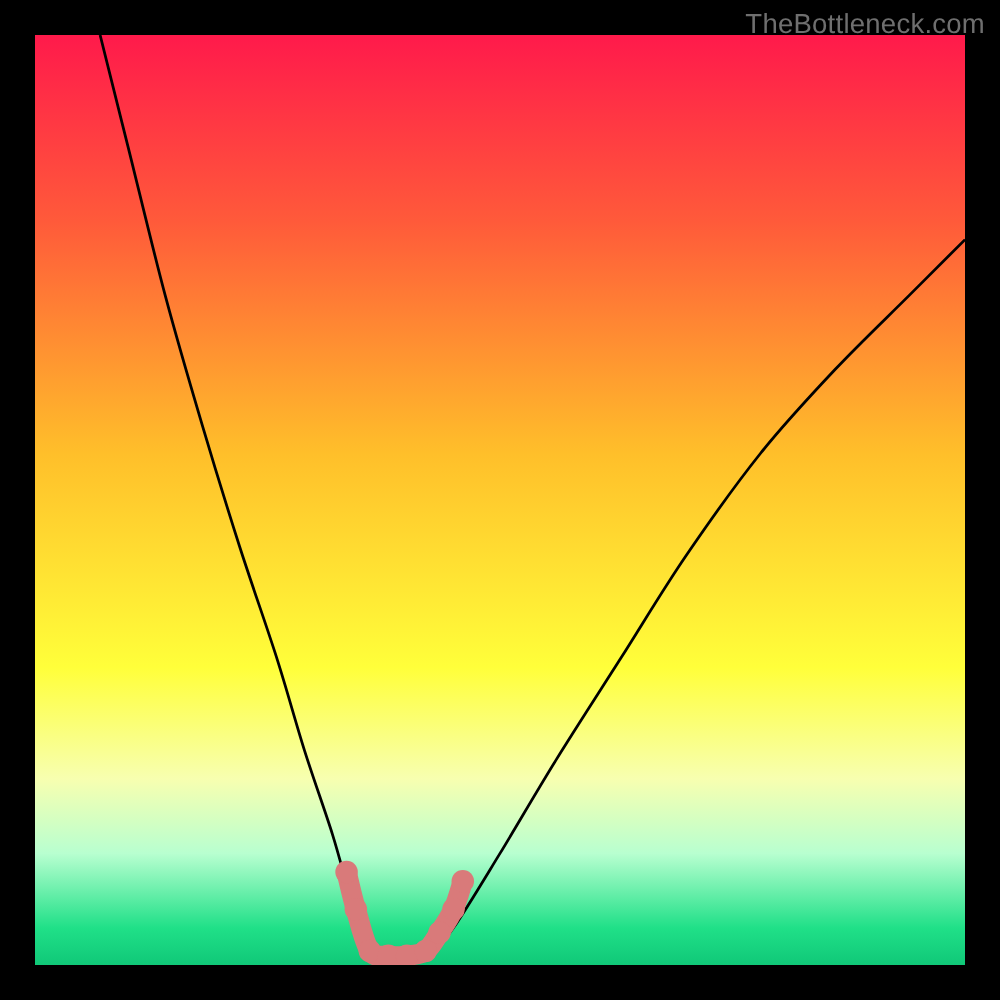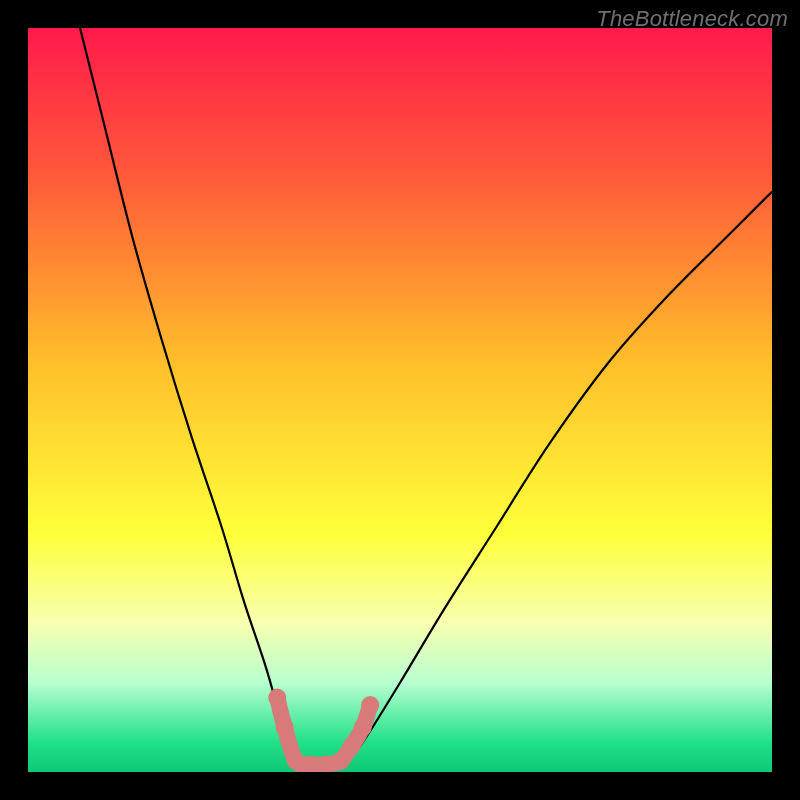--- a/index.html
+++ b/index.html
@@ -28,21 +28,20 @@
     overflow: hidden;
   }
   .watermark {
     position: absolute;
     top: 6px;
     right: 12px;
     color: #6f6f6f;
     font-size: 22px;
     font-weight: 500;
     letter-spacing: 0.2px;
-    font-style: italic;
   }
 </style>
 </head>
 <body>
 
 <div class="frame">
   <div class="plot-area">
     <svg id="chart-svg" width="744" height="744" viewBox="0 0 744 744">
       <defs>
         <linearGradient id="bg-grad" x1="0" y1="0" x2="0" y2="1">

